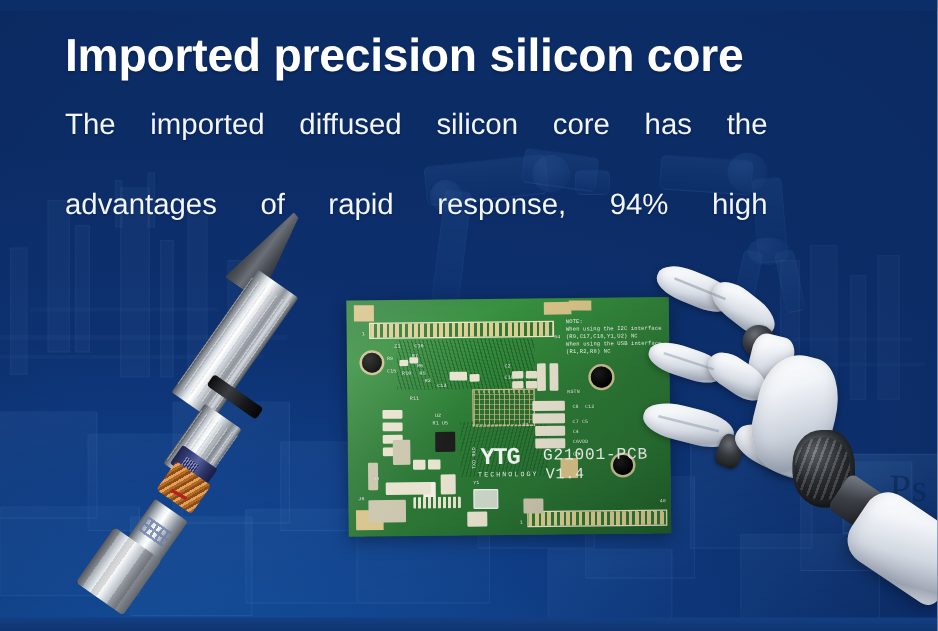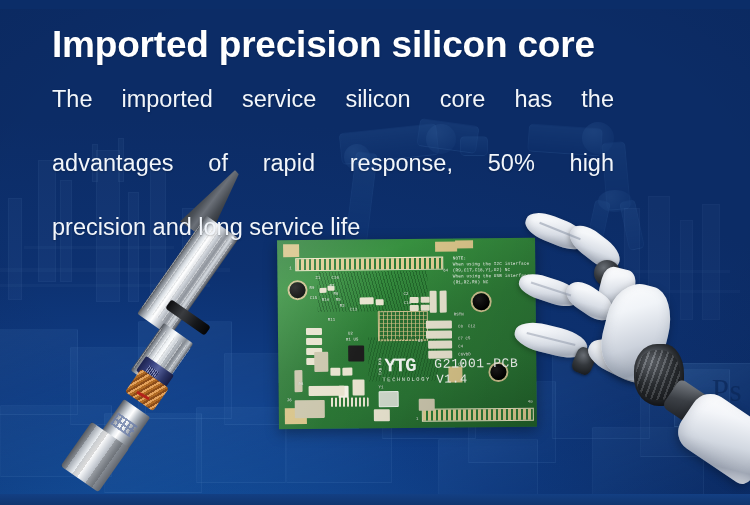--- a/index.html
+++ b/index.html
@@ -479,21 +479,20 @@
                 border-radius:20px 10px 10px 20px;"></div>
 
     <div style="position:absolute;left:26px;top:16px;width:44px;height:2px;background:rgba(120,130,150,.45);transform:rotate(22deg);"></div>
     <div style="position:absolute;left:18px;top:74px;width:42px;height:2px;background:rgba(120,130,150,.40);transform:rotate(18deg);"></div>
     <div style="position:absolute;left:14px;top:124px;width:50px;height:2px;background:rgba(120,130,150,.40);transform:rotate(14deg);"></div>
   </div>
 
   <div class="title">Imported precision silicon core</div>
 
   <div class="subtitle">
-    <span class="ln">The imported service silicon core has the</span>
-    <span class="ln">advantages of rapid response, 50% high</span>
-    <span class="ln last">precision and long service life</span>
+    <span class="ln">The imported diffused silicon core has the</span>
+    <span class="ln">advantages of rapid response, 94% high</span>
   </div>
 
   <div class="bg-top-band"></div>
   <div class="bg-bottom-band"></div>
 
 </div>
 
 </body></html>

